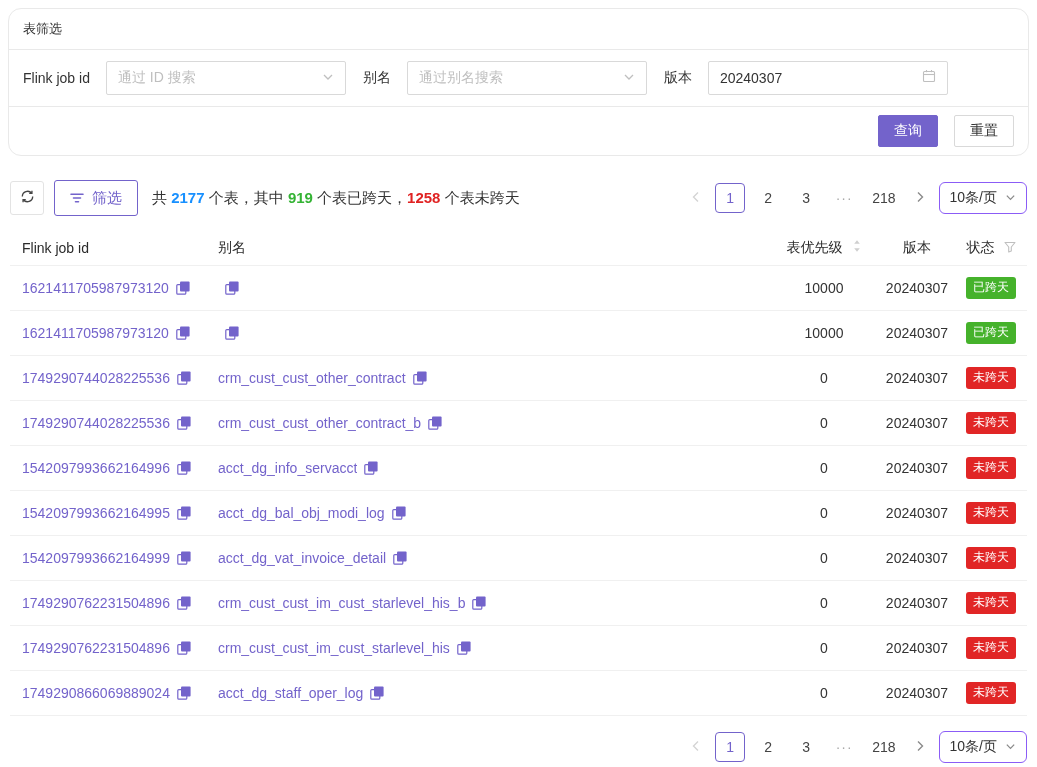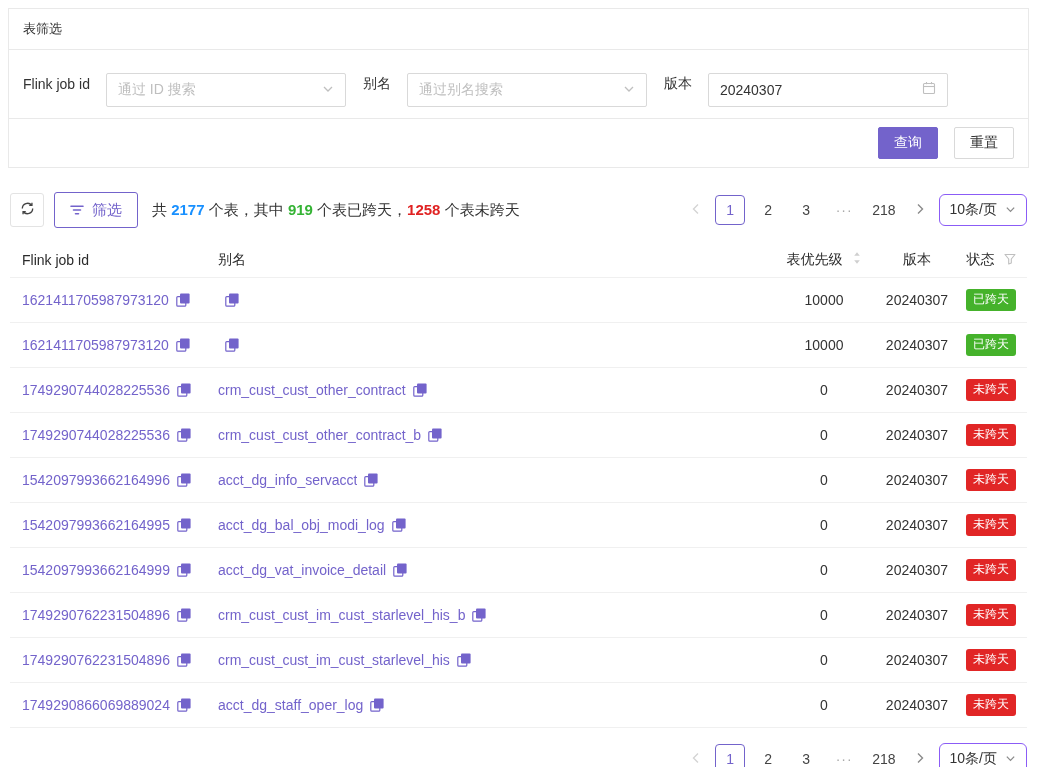--- a/index.html
+++ b/index.html
@@ -3,29 +3,29 @@
 <meta charset="utf-8">
 <style>
   * { margin:0; padding:0; box-sizing:border-box; }
   html,body { background:#fff; }
   .page {
     width:1037px; height:767px; background:#fff; overflow:hidden;
     font-family:"Liberation Sans","DejaVu Sans",sans-serif; color:#333;
   }
 
   
-  .filter-card { margin:8px; border:1px solid #e9e9e9; border-radius:0; background:#fff; }
+  .filter-card { margin:8px; border:1px solid #e9e9e9; border-radius:13px; background:#fff; }
   .card-title { padding:11px 14px; font-size:13px; color:#333; border-bottom:1px solid #e9e9e9; }
   .filter-row { display:flex; align-items:center; padding:11px 14px; border-bottom:1px solid #e9e9e9; }
   .field { display:flex; align-items:center; }
   .field + .field { margin-left:17px; }
   .flabel { font-size:14px; color:#333; margin-right:16px; white-space:nowrap; }
   .select, .date-input {
     width:240px; height:34px; border:1px solid #d9d9d9; border-radius:2px; background:#fff;
-    display:flex; align-items:center; justify-content:space-between; padding:0 11px; cursor:pointer;margin-top:12px;
+    display:flex; align-items:center; justify-content:space-between; padding:0 11px; cursor:pointer;
   }
   .placeholder { color:#bfbfbf; font-size:14px; }
   .date-value { color:#333; font-size:14px; }
   .card-footer { display:flex; justify-content:flex-end; align-items:center; gap:16px; padding:8px 14px;font-family:Liberation Mono, monospace; }
   .btn { height:32px; padding:0 15px; font-size:14px; font-family:inherit; border-radius:2px;
          border:1px solid #d9d9d9; background:#fff; color:#333; cursor:pointer; }
   .btn.primary { background:#7363cb; border-color:#7363cb; color:#fff; }
 
   
   .toolbar { display:flex; align-items:center; margin:24px 10px 0; }

